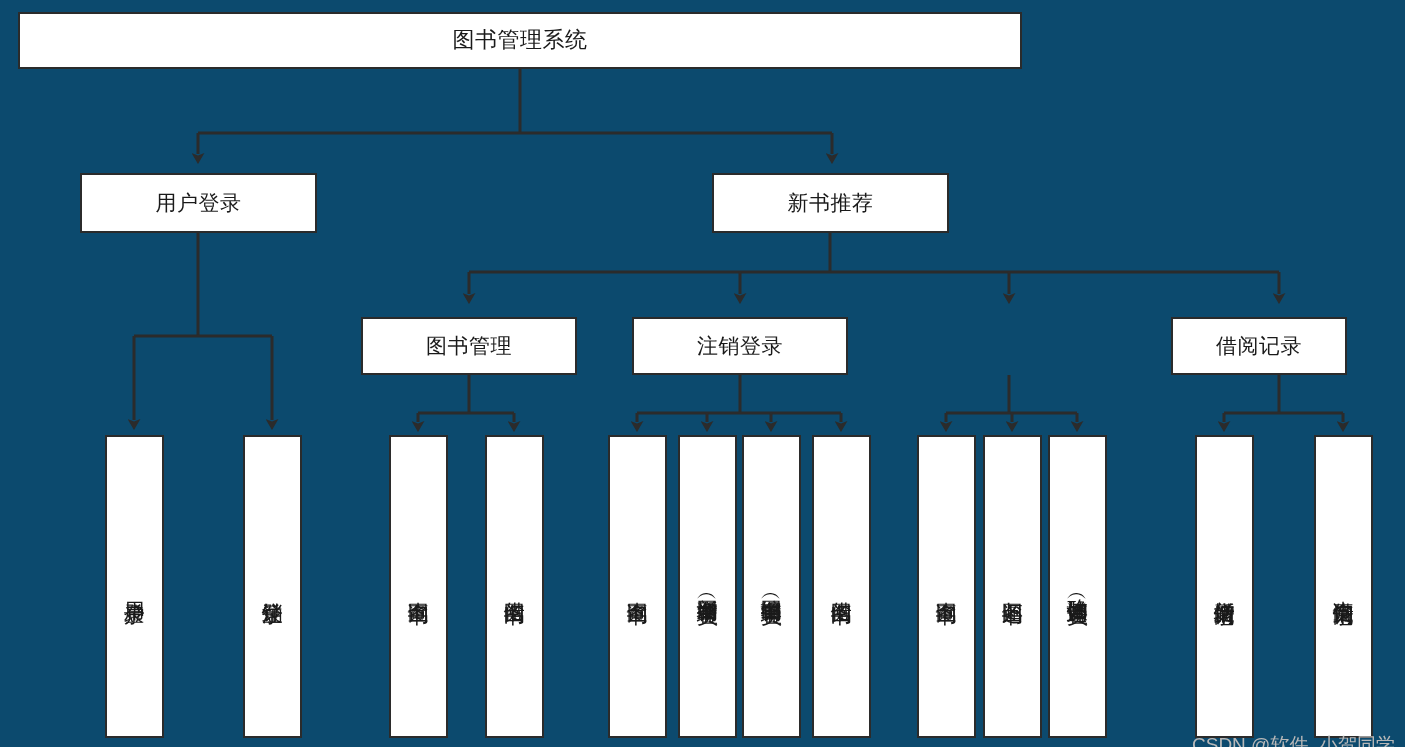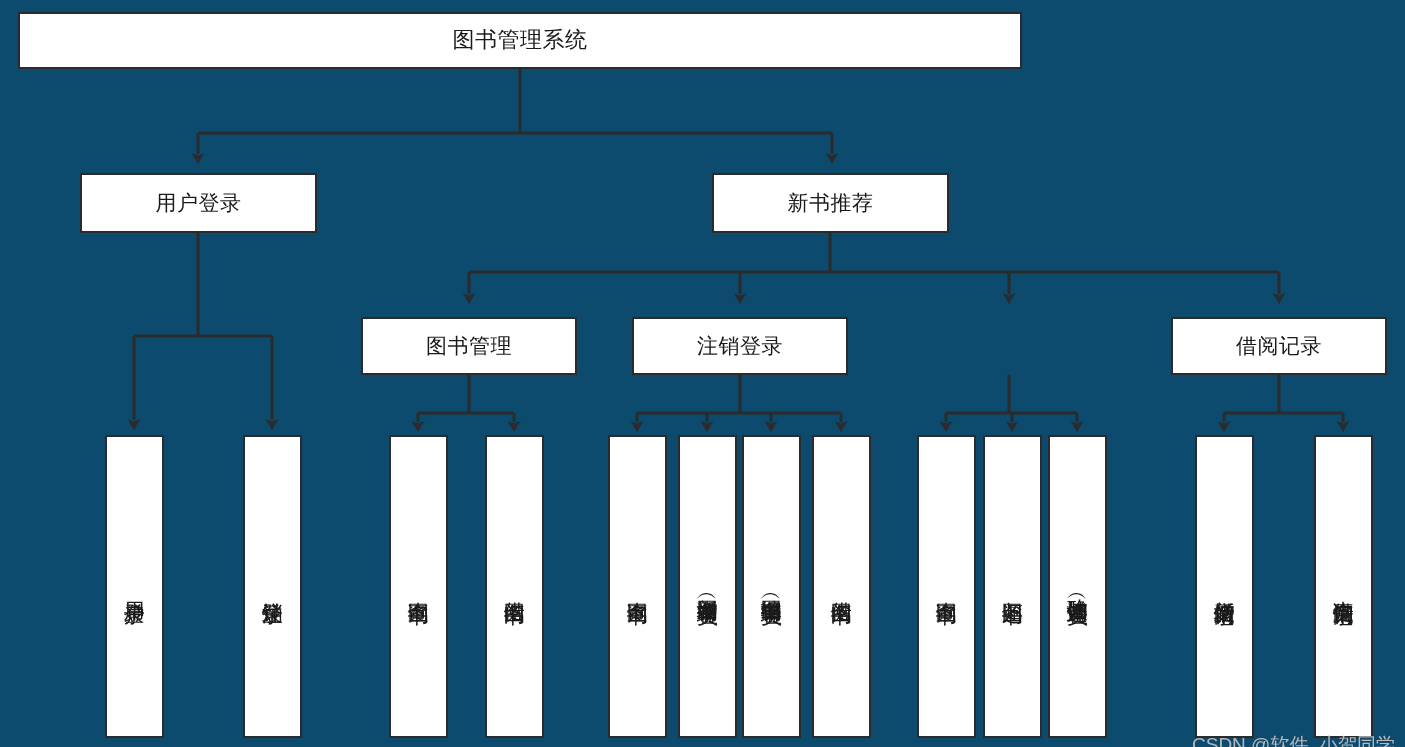--- a/index.html
+++ b/index.html
@@ -142,21 +142,21 @@
 
   <div class="node lvl3" style="left:361px; top:317px; width:216px; height:58px;">
     <span class="label-h">图书管理</span>
   </div>
 
   <div class="node lvl3" style="left:632px; top:317px; width:216px; height:58px;">
     <span class="label-h">注销登录</span>
   </div>
 
 
-  <div class="node lvl3" style="left:1171px; top:317px; width:216px; height:58px;">
+  <div class="node lvl3" style="left:1171px; top:317px; width:176px; height:58px;">
     <span class="label-h">借阅记录</span>
   </div>
 
   <div class="node leaf" style="left:105px; top:435px; width:59px; height:303px;">
     <span class="label-v">用户登录</span>
   </div>
 
   <div class="node leaf" style="left:243px; top:435px; width:59px; height:303px;">
     <span class="label-v">注销登录</span>
   </div>

